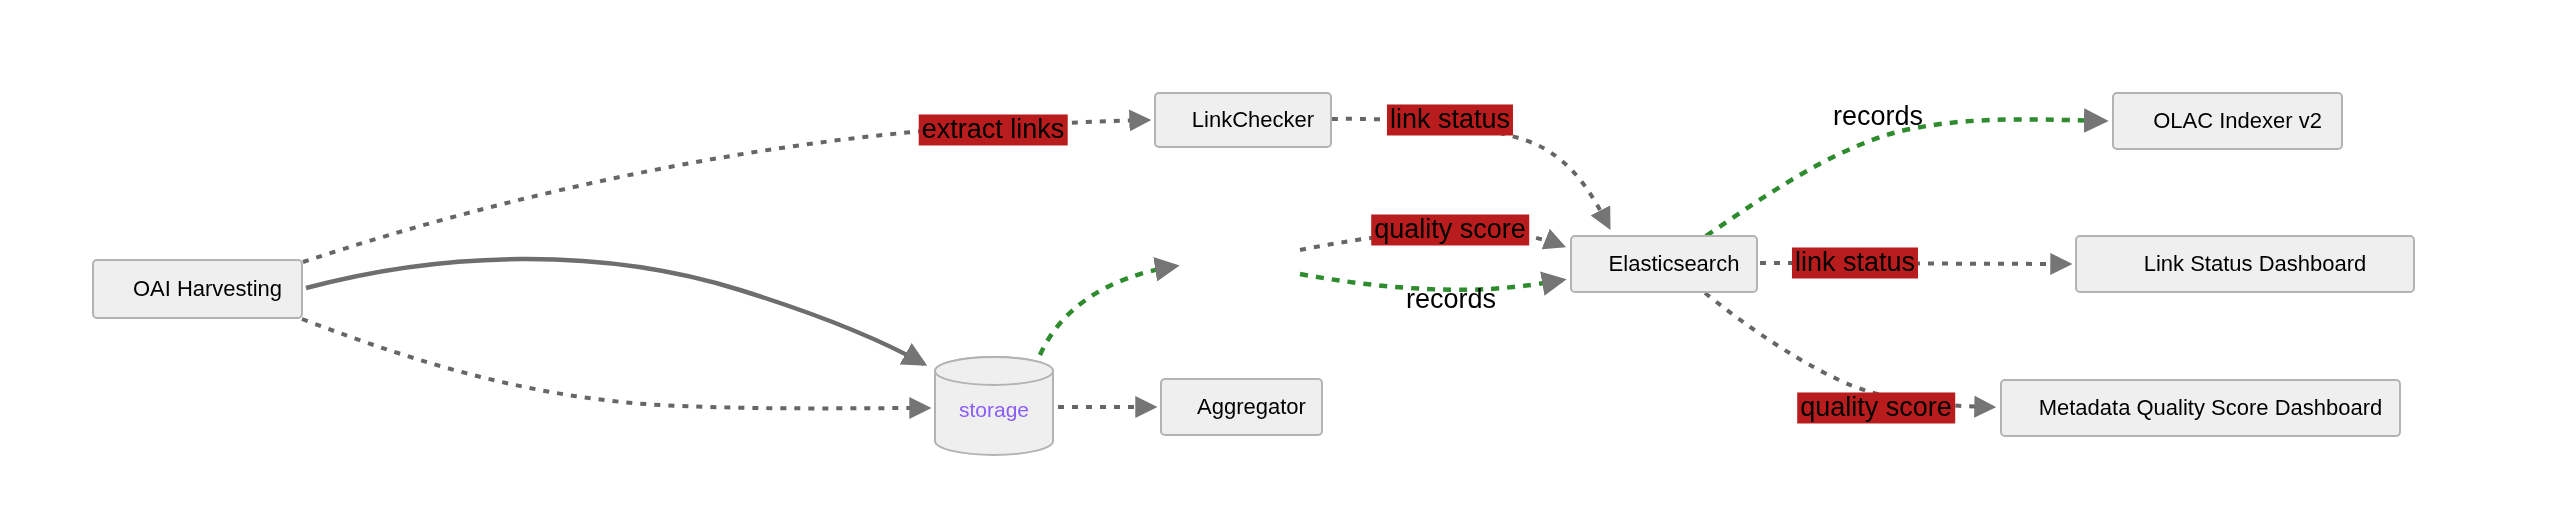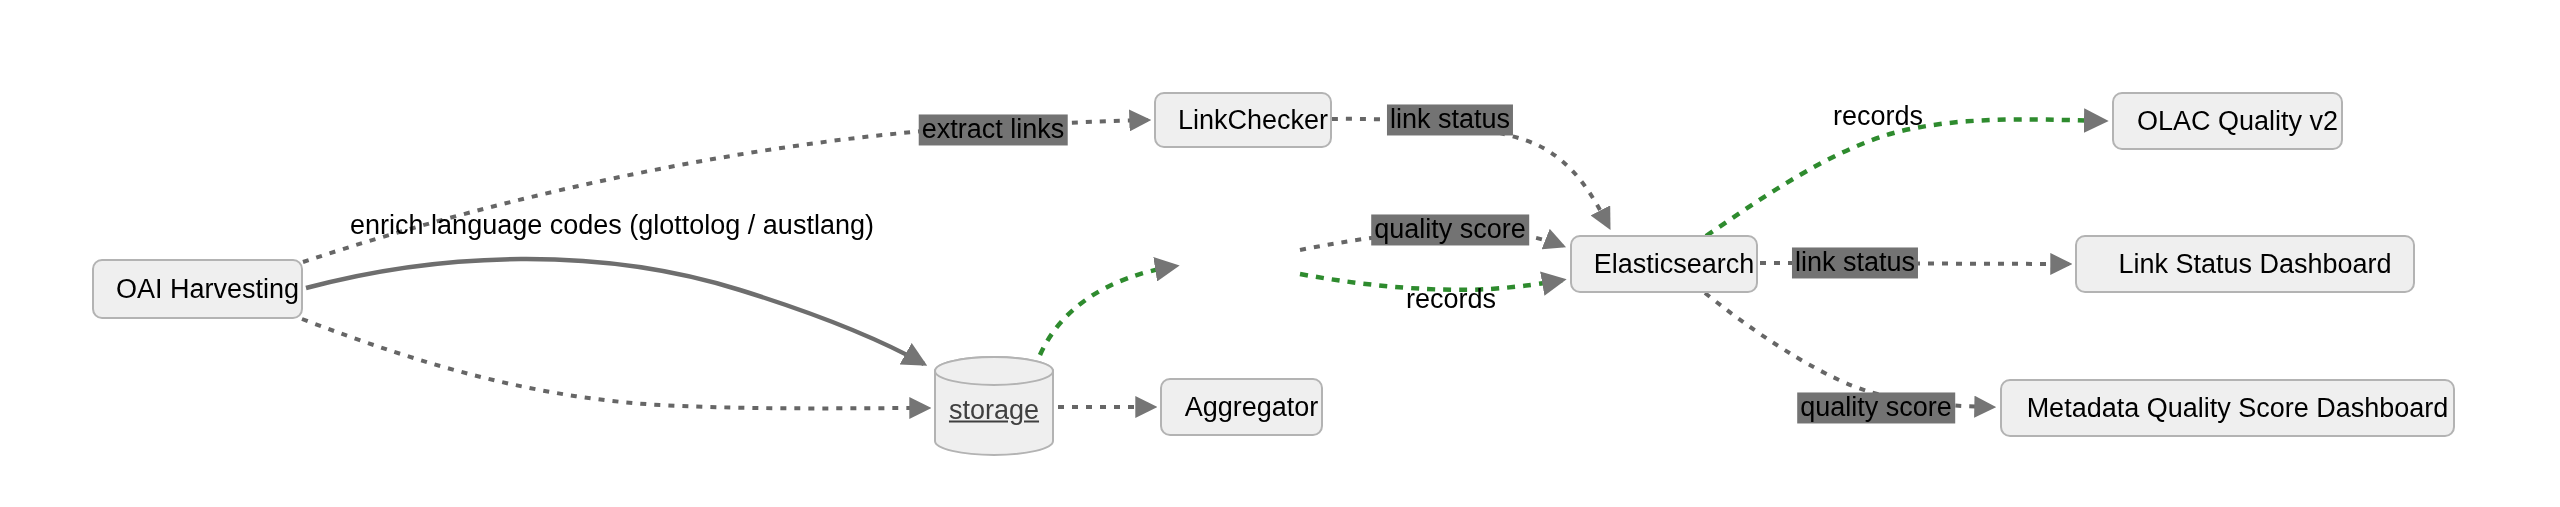--- a/index.html
+++ b/index.html
@@ -9,40 +9,40 @@
     background:#ffffff;
     font-family:"Liberation Sans", sans-serif;
     overflow:hidden;
   }
   .edges{position:absolute;left:0;top:0;width:2560px;height:507px;}
   .node{
     position:absolute;
     box-sizing:border-box;
     background:#efefef;
     border:2px solid #b3b3b3;
-    border-radius:10px;
+    border-radius:5px;
     display:flex;align-items:center;justify-content:center;
-    font-size:27px;color:#000;
+    font-size:22px;color:#000;
     white-space:nowrap;
     padding-left:20px;
   }
   .edge-label{
     position:absolute;
     transform:translate(-50%,-50%);
     font-size:27px;color:#000;
     white-space:nowrap;
     line-height:1.15;
     padding:0 3px;
   }
-  .lbl-bg{background:#737373;}
+  .lbl-bg{background:#b91c1c;}
   .lbl-clear{background:transparent;}
   .cyl-label{
     position:absolute;
     transform:translate(-50%,-50%);
-    font-size:27px;color:#404040;white-space:nowrap;text-decoration:underline;
+    font-size:21px;color:#8b5cf6;white-space:nowrap;
   }
 </style>
 </head>
 <body>
 
 <div class="canvas">
 
   <svg class="edges" width="2560" height="507" viewBox="0 0 2560 507" xmlns="http://www.w3.org/2000/svg">
     <defs>
       <marker id="arrow" viewBox="0 0 10 10" refX="8.5" refY="5" markerWidth="5.5" markerHeight="5.5" orient="auto-start-reverse">
@@ -91,34 +91,33 @@
 
   <div class="node" style="left:1570px;top:235px;width:188px;height:58px">
     <span>Elasticsearch</span>
   </div>
 
   <div class="node" style="left:1160px;top:378px;width:163px;height:58px">
     <span>Aggregator</span>
   </div>
 
   <div class="node" style="left:2112px;top:92px;width:231px;height:58px">
-    <span>OLAC Quality v2</span>
+    <span>OLAC Indexer v2</span>
   </div>
 
   <div class="node" style="left:2075px;top:235px;width:340px;height:58px">
     <span>Link Status Dashboard</span>
   </div>
 
-  <div class="node" style="left:2000px;top:379px;width:455px;height:58px">
+  <div class="node" style="left:2000px;top:379px;width:401px;height:58px">
     <span>Metadata Quality Score Dashboard</span>
   </div>
 
   <div class="edge-label lbl-bg" style="left:993px;top:130px">extract links</div>
 
-  <div class="edge-label lbl-clear" style="left:612px;top:226px">enrich language codes (glottolog / austlang)</div>
 
 
   <div class="edge-label lbl-bg" style="left:1450px;top:120px">link status</div>
 
   <div class="edge-label lbl-bg" style="left:1450px;top:230px">quality score</div>
 
   <div class="edge-label lbl-clear" style="left:1451px;top:300px">records</div>
 
   <div class="edge-label lbl-clear" style="left:1878px;top:117px">records</div>
 

